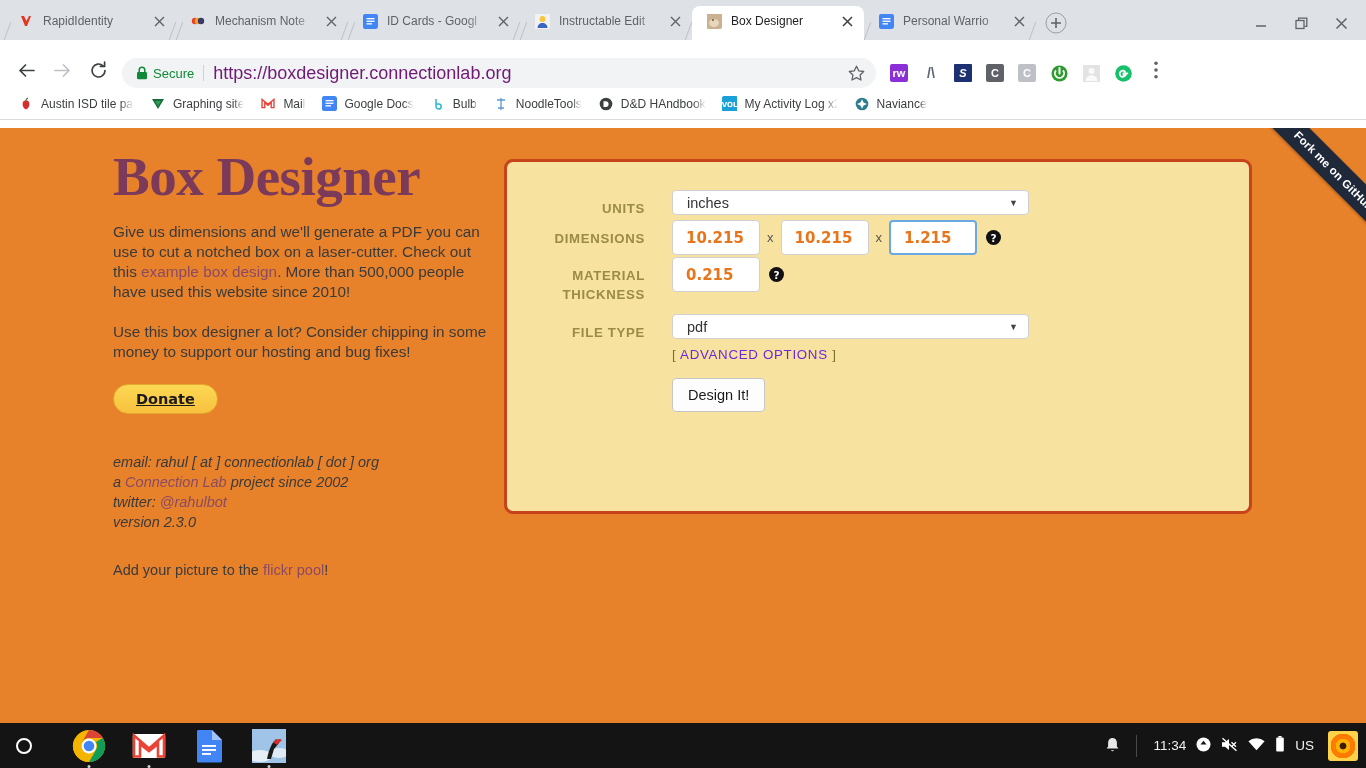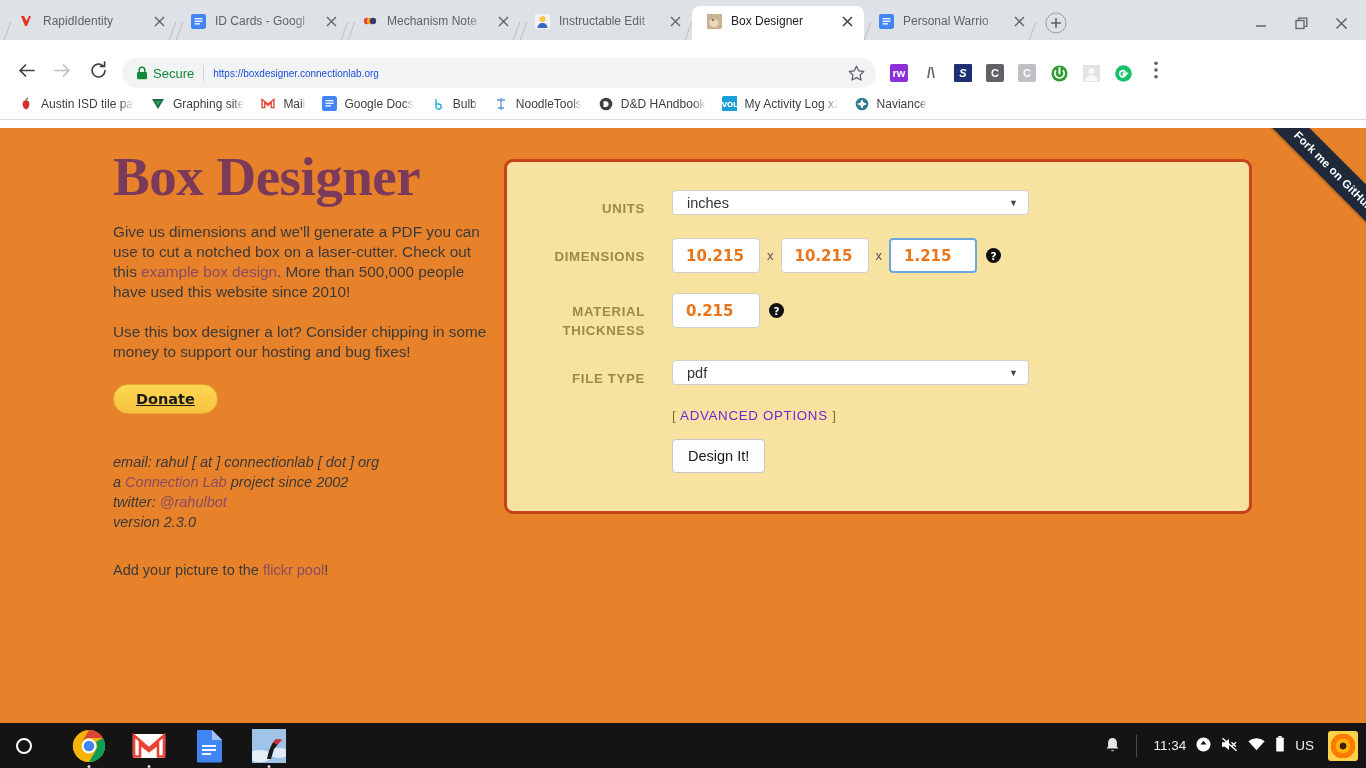--- a/index.html
+++ b/index.html
@@ -85,21 +85,21 @@
   .tb-btn.disabled { color: #bdc1c6; }
   .omnibox {
     flex: 1 1 auto; height: 30px; background: #f1f3f4;
     border-radius: 16px; margin: 0 8px 0 6px;
     display: flex; align-items: center; padding: 0 6px 0 14px;
     position: relative; max-width: 754px;
   }
   .lock { color: #0f8a36; display: flex; align-items: center; margin-right: 5px; }
   .secure-txt { color: #0f8a36; font-size: 13px; margin-right: 9px; }
   .vdiv { width: 1px; height: 16px; background: #cfd2d4; margin-right: 9px; }
-  .url { font-size: 10px; color: #1d4ed8; white-space: nowrap; flex: 1 1 auto; overflow: hidden;}
+  .url { font-size: 18px; color: #701a75; white-space: nowrap; flex: 1 1 auto; overflow: hidden;}
   .star { margin-left: auto; color: #5f6368; display: flex; align-items: center; padding-right: 4px;}
 
   .ext-row { display: flex; align-items: center; gap: 2px; flex: 0 0 auto; }
   .ext {
     width: 30px; height: 30px; display: flex;
     align-items: center; justify-content: center;
     flex: 0 0 auto;
   }
   .ext-sq {
     width: 18px; height: 18px; border-radius: 2px;
@@ -195,21 +195,21 @@
   
   .panel {
     position: absolute; left: 504px; top: 31px;
     width: 748px; height: 355px;
     background: #f8e2a0;
     border: 3px solid #c7431c;
     border-radius: 9px;
   }
   .frow {
     display: flex; align-items: flex-start;
-    margin-bottom: 20px;
+    margin-bottom: 2px;
   }
   .frow:first-child { margin-top: 28px; }
   .flabel {
     width: 165px; flex: 0 0 165px;
     text-align: right; padding-right: 27px;
     font-size: 13.2px; font-weight: bold; color: #9a8b46;
     letter-spacing: .7px;
     line-height: 19px;
     padding-top: 9px;
   }
@@ -289,55 +289,55 @@
 
   <div class="tabstrip">
 
     <div class="tab">
       <span class="tab-fav">
         <svg width="14" height="14" viewBox="0 0 14 14">
             <path d="M2 2h3l2.5 5L10 2h2l-4 10H6L2 2z" fill="#e8341f"></path>
           </svg>
       </span>
       <span class="tab-title">RapidIdentity</span>
+      <span class="tab-close">
+        <svg width="11" height="11" viewBox="0 0 11 11">
+            <path d="M1 1l9 9M10 1l-9 9" stroke="#5f6368" stroke-width="1.4"></path>
+          </svg>
+      </span>
+    </div>
+
+    <div class="tab">
+      <span class="tab-fav">
+        <svg width="14" height="14" viewBox="0 0 14 14">
+          <circle cx="4" cy="7" r="3.2" fill="#e8412a"></circle>
+            <circle cx="7" cy="7" r="3.2" fill="#f5a623"></circle>
+            <circle cx="10" cy="7" r="3.2" fill="#3a3a6a"></circle>
+        </svg>
+      </span>
+      <span class="tab-title">Mechanism Note</span>
       <span class="tab-close">
         <svg width="11" height="11" viewBox="0 0 11 11">
             <path d="M1 1l9 9M10 1l-9 9" stroke="#5f6368" stroke-width="1.4"></path>
           </svg>
       </span>
     </div>
 
     <div class="tab">
       <span class="tab-fav">
         <svg width="15" height="15" viewBox="0 0 15 15">
             <rect width="15" height="15" rx="2" fill="#4285f4"></rect>
             <g fill="#fff">
               <rect x="3.5" y="4" width="8" height="1.3"></rect>
               <rect x="3.5" y="6.6" width="8" height="1.3"></rect>
               <rect x="3.5" y="9.2" width="5.5" height="1.3"></rect>
             </g>
           </svg>
       </span>
       <span class="tab-title">ID Cards - Googl</span>
-      <span class="tab-close">
-        <svg width="11" height="11" viewBox="0 0 11 11">
-            <path d="M1 1l9 9M10 1l-9 9" stroke="#5f6368" stroke-width="1.4"></path>
-          </svg>
-      </span>
-    </div>
-
-    <div class="tab">
-      <span class="tab-fav">
-        <svg width="14" height="14" viewBox="0 0 14 14">
-          <circle cx="4" cy="7" r="3.2" fill="#e8412a"></circle>
-            <circle cx="7" cy="7" r="3.2" fill="#f5a623"></circle>
-            <circle cx="10" cy="7" r="3.2" fill="#3a3a6a"></circle>
-        </svg>
-      </span>
-      <span class="tab-title">Mechanism Note</span>
       <span class="tab-close">
         <svg width="11" height="11" viewBox="0 0 11 11">
             <path d="M1 1l9 9M10 1l-9 9" stroke="#5f6368" stroke-width="1.4"></path>
           </svg>
       </span>
     </div>
 
 
     <div class="tab">
       <span class="tab-fav">

